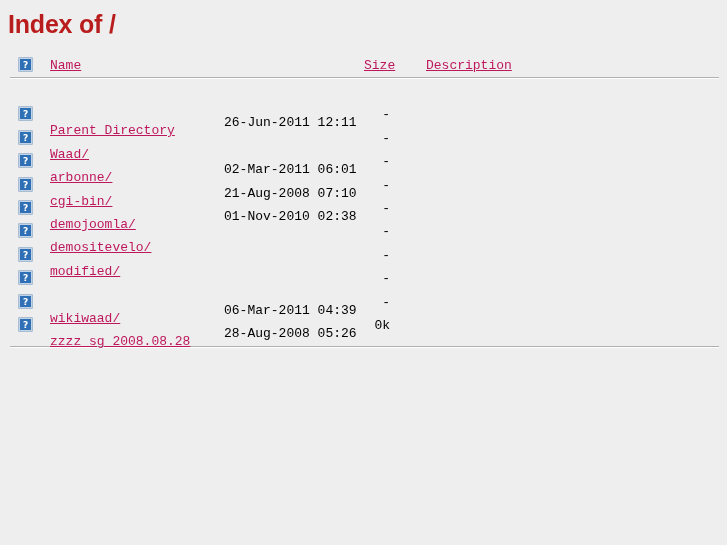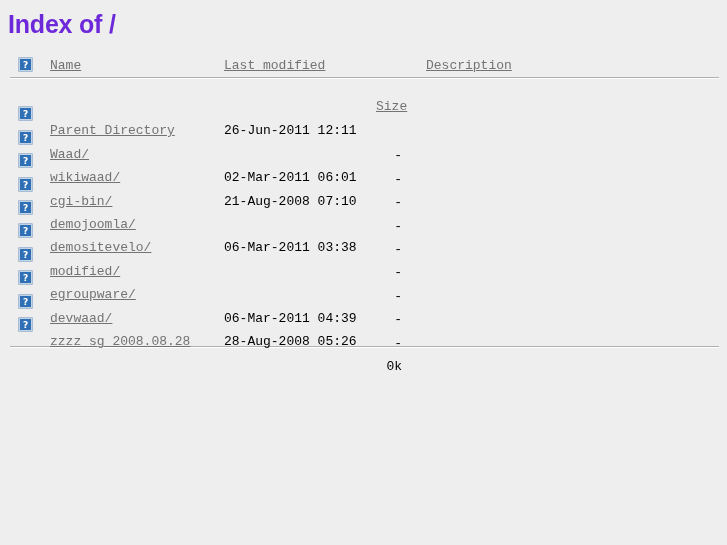--- a/index.html
+++ b/index.html
@@ -19,21 +19,21 @@
   .page {
     padding: 0;
     position: relative;
   }
 
   
   .page-title {
     font-family: "Liberation Sans", sans-serif;
     font-size: 25px;
     font-weight: bold;
-    color: #6d28d9;
+    color: #b91c1c;
     margin: 0;
     padding: 10px 0 0 8px;
     letter-spacing: -0.2px;
     line-height: 28px;
     white-space: pre;
   }
 
   
   .listing {
     margin-top: 16px;
@@ -87,38 +87,37 @@
   }
 
   .col-name {
     position: absolute;
     left: 50px;
     top: 16px;
   }
   .col-date {
     position: absolute;
     left: 224px;
-    top: 16px;
+    top: 8px;
   }
   .col-size {
     position: absolute;
-    left: 376px;
+    left: 364px;
     top: 0;
     width: 26px;
     text-align: right;
-    margin-top: 41px;
   }
   .col-desc {
     position: absolute;
     left: 426px;
     top: 0;
   }
 
   a.link {
-    color: #737373;
+    color: #be185d;
     text-decoration: underline;
     cursor: pointer;
   }
 
   
   .header-row .col-name,
   .header-row .col-date,
   .header-row .col-size,
   .header-row .col-desc {
     top: 0;
@@ -145,21 +144,20 @@
 
 <div class="page">
 
   <h1 class="page-title"><span>Index of /</span></h1>
 
   <div class="listing">
 
     <div class="row header-row">
       <span class="icon-broken"></span>
       <span class="col-name"><a class="link">Name</a></span>
-      <span class="col-date"><a class="link">Last modified</a></span>
       <span class="col-size"><a class="link">Size</a></span>
       <span class="col-desc"><a class="link">Description</a></span>
     </div>
 
     <hr class="rule rule-top">
 
     <div class="gap-after-rule"></div>
 
     <div class="row">
       <span class="icon-broken"></span>
@@ -171,66 +169,65 @@
 
     <div class="row">
       <span class="icon-broken"></span>
       <span class="col-name"><a class="link">Waad/</a></span>
       <span class="col-size">-</span>
       <span class="col-desc"></span>
     </div>
 
     <div class="row">
       <span class="icon-broken"></span>
-      <span class="col-name"><a class="link">wikiwaad/</a></span>
+      <span class="col-name"><a class="link">arbonne/</a></span>
       <span class="col-date">02-Mar-2011 06:01</span>
       <span class="col-size">-</span>
       <span class="col-desc"></span>
     </div>
 
     <div class="row">
       <span class="icon-broken"></span>
       <span class="col-name"><a class="link">cgi-bin/</a></span>
       <span class="col-date">21-Aug-2008 07:10</span>
       <span class="col-size">-</span>
       <span class="col-desc"></span>
     </div>
 
     <div class="row">
       <span class="icon-broken"></span>
       <span class="col-name"><a class="link">demojoomla/</a></span>
+      <span class="col-date">01-Nov-2010 02:38</span>
       <span class="col-size">-</span>
       <span class="col-desc"></span>
     </div>
 
     <div class="row">
       <span class="icon-broken"></span>
       <span class="col-name"><a class="link">demositevelo/</a></span>
-      <span class="col-date">06-Mar-2011 03:38</span>
       <span class="col-size">-</span>
       <span class="col-desc"></span>
     </div>
 
     <div class="row">
       <span class="icon-broken"></span>
       <span class="col-name"><a class="link">modified/</a></span>
       <span class="col-size">-</span>
       <span class="col-desc"></span>
     </div>
 
     <div class="row">
       <span class="icon-broken"></span>
-      <span class="col-name"><a class="link">egroupware/</a></span>
-      <span class="col-size">-</span>
-      <span class="col-desc"></span>
-    </div>
-
-    <div class="row">
-      <span class="icon-broken"></span>
-      <span class="col-name"><a class="link">devwaad/</a></span>
+      <span class="col-size">-</span>
+      <span class="col-desc"></span>
+    </div>
+
+    <div class="row">
+      <span class="icon-broken"></span>
+      <span class="col-name"><a class="link">wikiwaad/</a></span>
       <span class="col-date">06-Mar-2011 04:39</span>
       <span class="col-size">-</span>
       <span class="col-desc"></span>
     </div>
 
     <div class="row">
       <span class="icon-broken"></span>
       <span class="col-name"><a class="link">zzzz_sg_2008.08.28</a></span>
       <span class="col-date">28-Aug-2008 05:26</span>
       <span class="col-size">0k</span>

